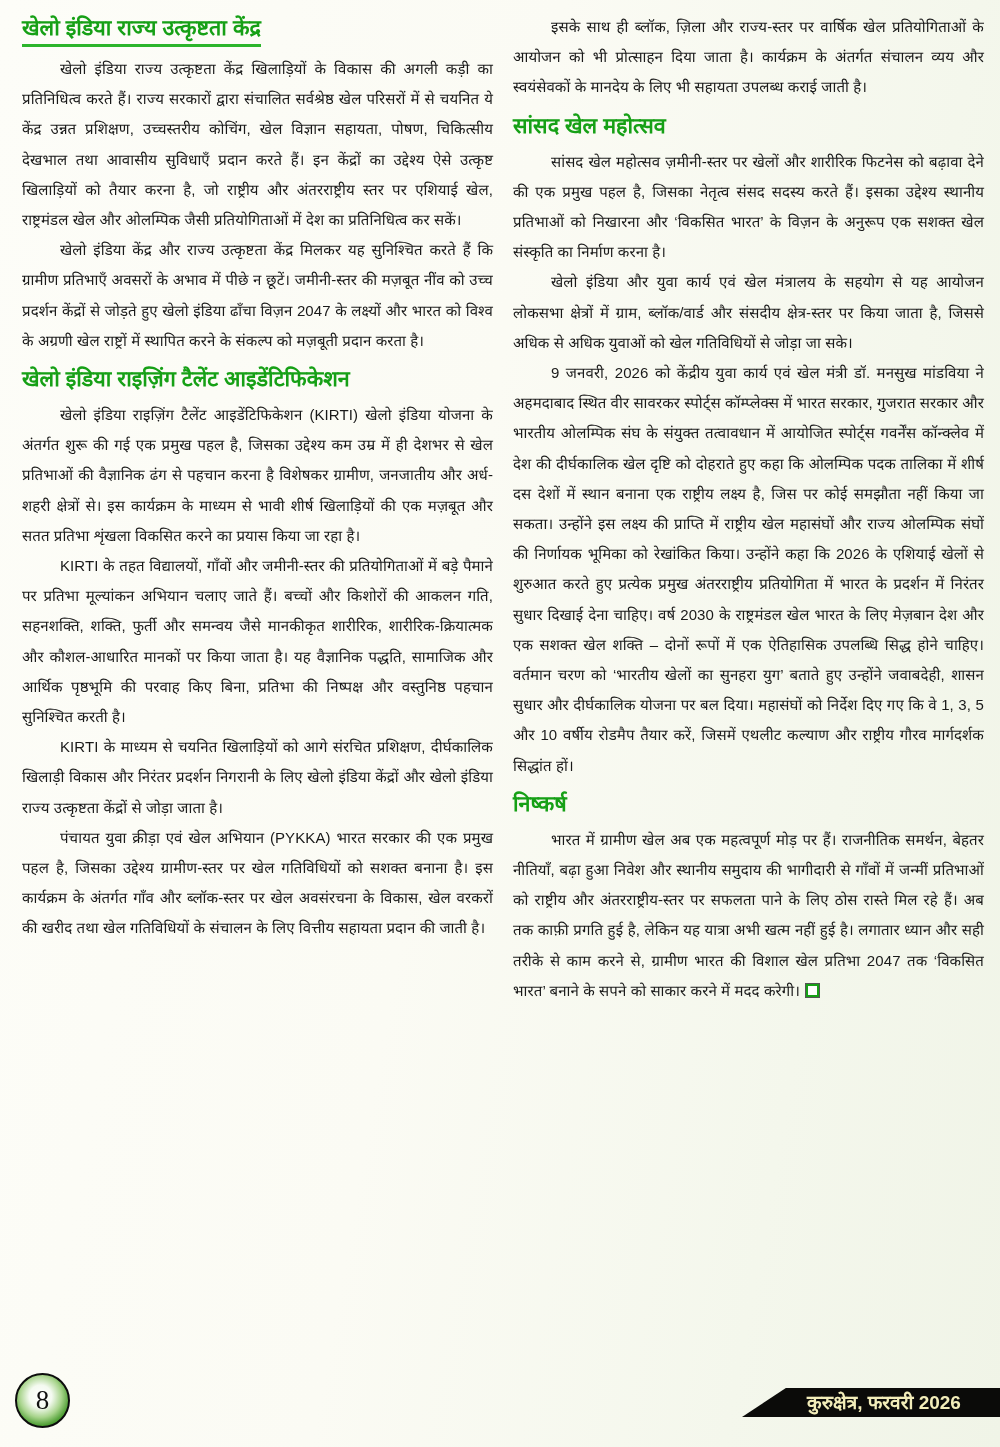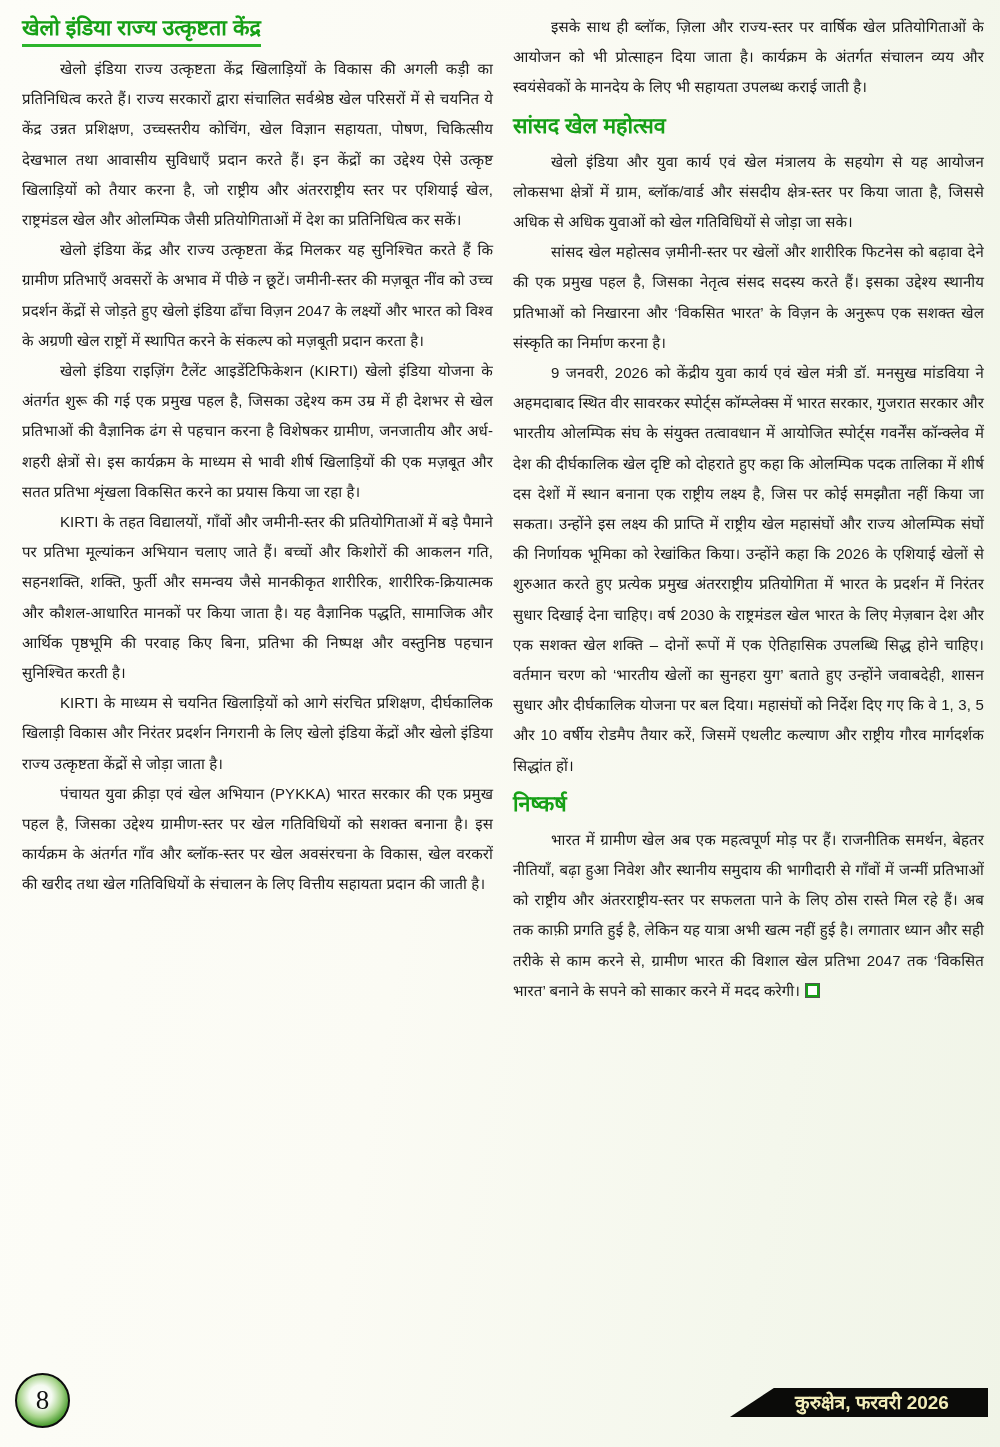--- a/index.html
+++ b/index.html
@@ -60,21 +60,21 @@
     background:radial-gradient(circle at 46% 42%, #ffffff 0%, #f4faf0 28%, #a8d48c 52%, #4d9e33 72%, #1d641b 92%);
     display:flex; align-items:center; justify-content:center;
   }
   .page-number-badge span {
     font-size:27px;
     color:#111;
     font-family:"Liberation Serif","DejaVu Serif",serif;
   }
   .footer-bar {
     position:absolute;
-    right:12px; bottom:30px;
+    right:0; bottom:30px;
     width:258px; height:29px;
     background:#0b0b09;
     clip-path:polygon(17% 0, 100% 0, 100% 100%, 0 100%);
     display:flex; align-items:center; justify-content:center;
     padding-left:26px;
   }
   .footer-bar span {
     color:#f2edb9;
     font-weight:bold;
     font-size:19px;
@@ -86,31 +86,32 @@
 <body>
 
 <div class="page">
 
   <div class="columns">
 
     <div class="col">
       <h2 class="heading first underlined"><span>खेलो इंडिया राज्य उत्कृष्टता केंद्र</span></h2>
       <p class="para">खेलो इंडिया राज्य उत्कृष्टता केंद्र खिलाड़ियों के विकास की अगली कड़ी का प्रतिनिधित्व करते हैं। राज्य सरकारों द्वारा संचालित सर्वश्रेष्ठ खेल परिसरों में से चयनित ये केंद्र उन्नत प्रशिक्षण, उच्चस्तरीय कोचिंग, खेल विज्ञान सहायता, पोषण, चिकित्सीय देखभाल तथा आवासीय सुविधाएँ प्रदान करते हैं। इन केंद्रों का उद्देश्य ऐसे उत्कृष्ट खिलाड़ियों को तैयार करना है, जो राष्ट्रीय और अंतरराष्ट्रीय स्तर पर एशियाई खेल, राष्ट्रमंडल खेल और ओलम्पिक जैसी प्रतियोगिताओं में देश का प्रतिनिधित्व कर सकें।</p>
       <p class="para">खेलो इंडिया केंद्र और राज्य उत्कृष्टता केंद्र मिलकर यह सुनिश्चित करते हैं कि ग्रामीण प्रतिभाएँ अवसरों के अभाव में पीछे न छूटें। जमीनी-स्तर की मज़बूत नींव को उच्च प्रदर्शन केंद्रों से जोड़ते हुए खेलो इंडिया ढाँचा विज़न 2047 के लक्ष्यों और भारत को विश्व के अग्रणी खेल राष्ट्रों में स्थापित करने के संकल्प को मज़बूती प्रदान करता है।</p>
+      <h2 class="heading">खेलो इंडिया राइज़िंग टैलेंट आइडेंटिफिकेशन</h2>
       <p class="para">खेलो इंडिया राइज़िंग टैलेंट आइडेंटिफिकेशन (KIRTI) खेलो इंडिया योजना के अंतर्गत शुरू की गई एक प्रमुख पहल है, जिसका उद्देश्य कम उम्र में ही देशभर से खेल प्रतिभाओं की वैज्ञानिक ढंग से पहचान करना है विशेषकर ग्रामीण, जनजातीय और अर्ध-शहरी क्षेत्रों से। इस कार्यक्रम के माध्यम से भावी शीर्ष खिलाड़ियों की एक मज़बूत और सतत प्रतिभा शृंखला विकसित करने का प्रयास किया जा रहा है।</p>
       <p class="para">KIRTI के तहत विद्यालयों, गाँवों और जमीनी-स्तर की प्रतियोगिताओं में बड़े पैमाने पर प्रतिभा मूल्यांकन अभियान चलाए जाते हैं। बच्चों और किशोरों की आकलन गति, सहनशक्ति, शक्ति, फुर्ती और समन्वय जैसे मानकीकृत शारीरिक, शारीरिक-क्रियात्मक और कौशल-आधारित मानकों पर किया जाता है। यह वैज्ञानिक पद्धति, सामाजिक और आर्थिक पृष्ठभूमि की परवाह किए बिना, प्रतिभा की निष्पक्ष और वस्तुनिष्ठ पहचान सुनिश्चित करती है।</p>
       <p class="para">KIRTI के माध्यम से चयनित खिलाड़ियों को आगे संरचित प्रशिक्षण, दीर्घकालिक खिलाड़ी विकास और निरंतर प्रदर्शन निगरानी के लिए खेलो इंडिया केंद्रों और खेलो इंडिया राज्य उत्कृष्टता केंद्रों से जोड़ा जाता है।</p>
       <p class="para">पंचायत युवा क्रीड़ा एवं खेल अभियान (PYKKA) भारत सरकार की एक प्रमुख पहल है, जिसका उद्देश्य ग्रामीण-स्तर पर खेल गतिविधियों को सशक्त बनाना है। इस कार्यक्रम के अंतर्गत गाँव और ब्लॉक-स्तर पर खेल अवसंरचना के विकास, खेल वरकरों की खरीद तथा खेल गतिविधियों के संचालन के लिए वित्तीय सहायता प्रदान की जाती है।</p>
     </div>
 
     <div class="col">
       <p class="para">इसके साथ ही ब्लॉक, ज़िला और राज्य-स्तर पर वार्षिक खेल प्रतियोगिताओं के आयोजन को भी प्रोत्साहन दिया जाता है। कार्यक्रम के अंतर्गत संचालन व्यय और स्वयंसेवकों के मानदेय के लिए भी सहायता उपलब्ध कराई जाती है।</p>
       <h2 class="heading">सांसद खेल महोत्सव</h2>
+      <p class="para">सांसद खेल महोत्सव ज़मीनी-स्तर पर खेलों और शारीरिक फिटनेस को बढ़ावा देने की एक प्रमुख पहल है, जिसका नेतृत्व संसद सदस्य करते हैं। इसका उद्देश्य स्थानीय प्रतिभाओं को निखारना और ‘विकसित भारत’ के विज़न के अनुरूप एक सशक्त खेल संस्कृति का निर्माण करना है।</p>
       <p class="para">खेलो इंडिया और युवा कार्य एवं खेल मंत्रालय के सहयोग से यह आयोजन लोकसभा क्षेत्रों में ग्राम, ब्लॉक/वार्ड और संसदीय क्षेत्र-स्तर पर किया जाता है, जिससे अधिक से अधिक युवाओं को खेल गतिविधियों से जोड़ा जा सके।</p>
-      <p class="para">सांसद खेल महोत्सव ज़मीनी-स्तर पर खेलों और शारीरिक फिटनेस को बढ़ावा देने की एक प्रमुख पहल है, जिसका नेतृत्व संसद सदस्य करते हैं। इसका उद्देश्य स्थानीय प्रतिभाओं को निखारना और ‘विकसित भारत’ के विज़न के अनुरूप एक सशक्त खेल संस्कृति का निर्माण करना है।</p>
       <p class="para">9 जनवरी, 2026 को केंद्रीय युवा कार्य एवं खेल मंत्री डॉ. मनसुख मांडविया ने अहमदाबाद स्थित वीर सावरकर स्पोर्ट्स कॉम्प्लेक्स में भारत सरकार, गुजरात सरकार और भारतीय ओलम्पिक संघ के संयुक्त तत्वावधान में आयोजित स्पोर्ट्स गवर्नेंस कॉन्क्लेव में देश की दीर्घकालिक खेल दृष्टि को दोहराते हुए कहा कि ओलम्पिक पदक तालिका में शीर्ष दस देशों में स्थान बनाना एक राष्ट्रीय लक्ष्य है, जिस पर कोई समझौता नहीं किया जा सकता। उन्होंने इस लक्ष्य की प्राप्ति में राष्ट्रीय खेल महासंघों और राज्य ओलम्पिक संघों की निर्णायक भूमिका को रेखांकित किया। उन्होंने कहा कि 2026 के एशियाई खेलों से शुरुआत करते हुए प्रत्येक प्रमुख अंतरराष्ट्रीय प्रतियोगिता में भारत के प्रदर्शन में निरंतर सुधार दिखाई देना चाहिए। वर्ष 2030 के राष्ट्रमंडल खेल भारत के लिए मेज़बान देश और एक सशक्त खेल शक्ति – दोनों रूपों में एक ऐतिहासिक उपलब्धि सिद्ध होने चाहिए। वर्तमान चरण को ‘भारतीय खेलों का सुनहरा युग’ बताते हुए उन्होंने जवाबदेही, शासन सुधार और दीर्घकालिक योजना पर बल दिया। महासंघों को निर्देश दिए गए कि वे 1, 3, 5 और 10 वर्षीय रोडमैप तैयार करें, जिसमें एथलीट कल्याण और राष्ट्रीय गौरव मार्गदर्शक सिद्धांत हों।</p>
       <h2 class="heading">निष्कर्ष</h2>
       <p class="para"><span>भारत में ग्रामीण खेल अब एक महत्वपूर्ण मोड़ पर हैं। राजनीतिक समर्थन, बेहतर नीतियाँ, बढ़ा हुआ निवेश और स्थानीय समुदाय की भागीदारी से गाँवों में जन्मीं प्रतिभाओं को राष्ट्रीय और अंतरराष्ट्रीय-स्तर पर सफलता पाने के लिए ठोस रास्ते मिल रहे हैं। अब तक काफ़ी प्रगति हुई है, लेकिन यह यात्रा अभी खत्म नहीं हुई है। लगातार ध्यान और सही तरीके से काम करने से, ग्रामीण भारत की विशाल खेल प्रतिभा 2047 तक ‘विकसित भारत’ बनाने के सपने को साकार करने में मदद करेगी।</span><span class="endmark"></span></p>
     </div>
 
   </div>
 
   <div class="page-number-badge">
     <span>8</span>
   </div>

